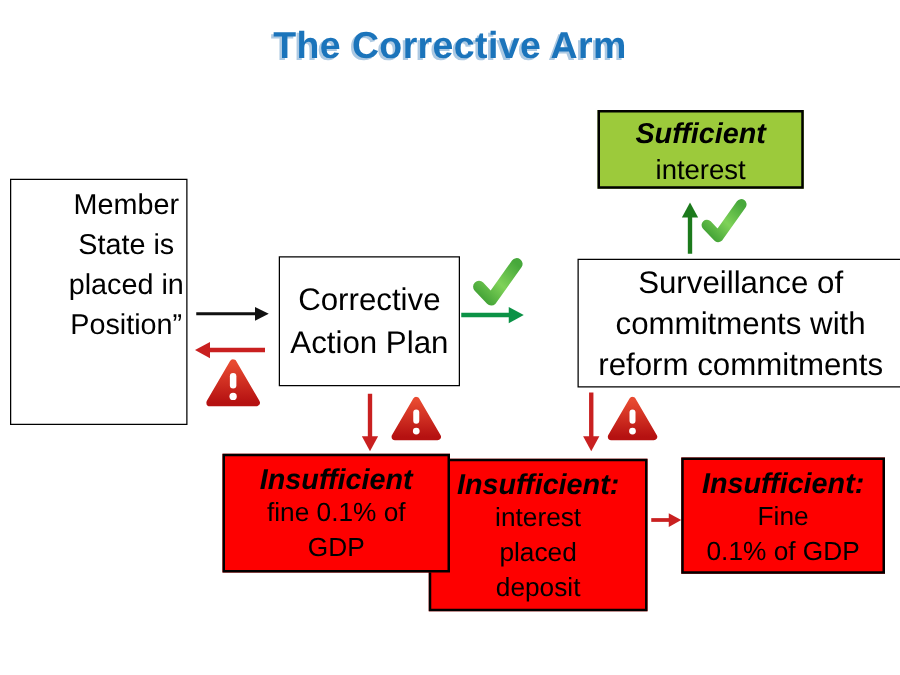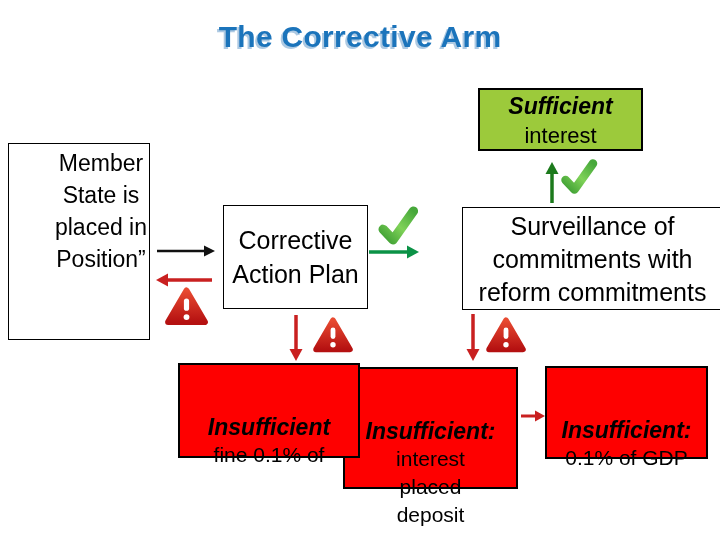--- a/index.html
+++ b/index.html
@@ -16,21 +16,21 @@
   .outline { background:#fff; border:1.5px solid #000; }
   #b-member { left:8px; top:143px; width:142px; height:197px; font-size:23px; line-height:32px; padding-top:3px;padding-left:44px; }
   #b-cap   { left:223px; top:205px; width:145px; height:104px; font-size:25px; line-height:34px;
              display:flex; flex-direction:column; justify-content:center; }
   #b-surv  { left:422px; top:207px; width:261px; height:103px; font-size:25px; line-height:33px; padding-top:2px;margin-left:40px; }
   .green   { background:#9cca3b; border:2px solid #000; }
   #b-suff  { left:478px; top:88px; width:165px; height:63px; font-size:22px; line-height:29px; padding-top:2px; }
   .hd      { font-weight:bold; font-style:italic; }
   #b-suff .hd { font-size:23px; }
   .red     { background:#fe0000; border:2px solid #000; font-size:21px; line-height:28px; }
-  .red .hd { font-size:23px;margin-top:44px; }
+  .red .hd { font-size:23px; }
   #b-ins1  { left:178px; top:363px; width:182px; height:95px; z-index:2; padding-top:4px; }
   #b-ins2  { left:343px; top:367px; width:175px; height:122px; z-index:1; padding-top:4px; }
   #b-ins3  { left:545px; top:366px; width:163px; height:93px; z-index:1; padding-top:4px; }
   .overlay { position:absolute; left:0; top:0; width:720px; height:540px; z-index:3; pointer-events:none; }
   .icon    { position:absolute; z-index:4; }
   #warn1   { left:164px; top:287px; width:45px; height:39px; }
   #warn2   { left:312px; top:317px; width:42px; height:36px; }
   #warn3   { left:485px; top:317px; width:42px; height:36px; }
   #check1  { left:376px; top:205px; width:44px; height:42px; }
   #check2  { left:559px; top:158px; width:40px; height:38px; }
@@ -61,31 +61,33 @@
   </div>
 
   <div class="box green" id="b-suff">
     <div class="hd">Sufficient</div>
     <div>interest</div>
   </div>
 
   <div class="box red" id="b-ins1">
     <div class="hd">Insufficient</div>
     <div>fine 0.1% of</div>
+    <div>GDP</div>
   </div>
 
   <div class="box red" id="b-ins2">
     <div class="hd">Insufficient:</div>
     <div>interest</div>
     <div>placed</div>
     <div>deposit</div>
   </div>
 
   <div class="box red" id="b-ins3">
     <div class="hd">Insufficient:</div>
+    <div>Fine</div>
     <div>0.1% of GDP</div>
   </div>
 
   <svg class="overlay" viewBox="0 0 720 540">
     <defs>
       <linearGradient id="g-warn" x1="0" y1="0" x2="0" y2="1">
         <stop offset="0" stop-color="#e84a31"></stop>
         <stop offset="1" stop-color="#b51111"></stop>
       </linearGradient>
       <linearGradient id="g-check" x1="0" y1="1" x2="1" y2="0">

